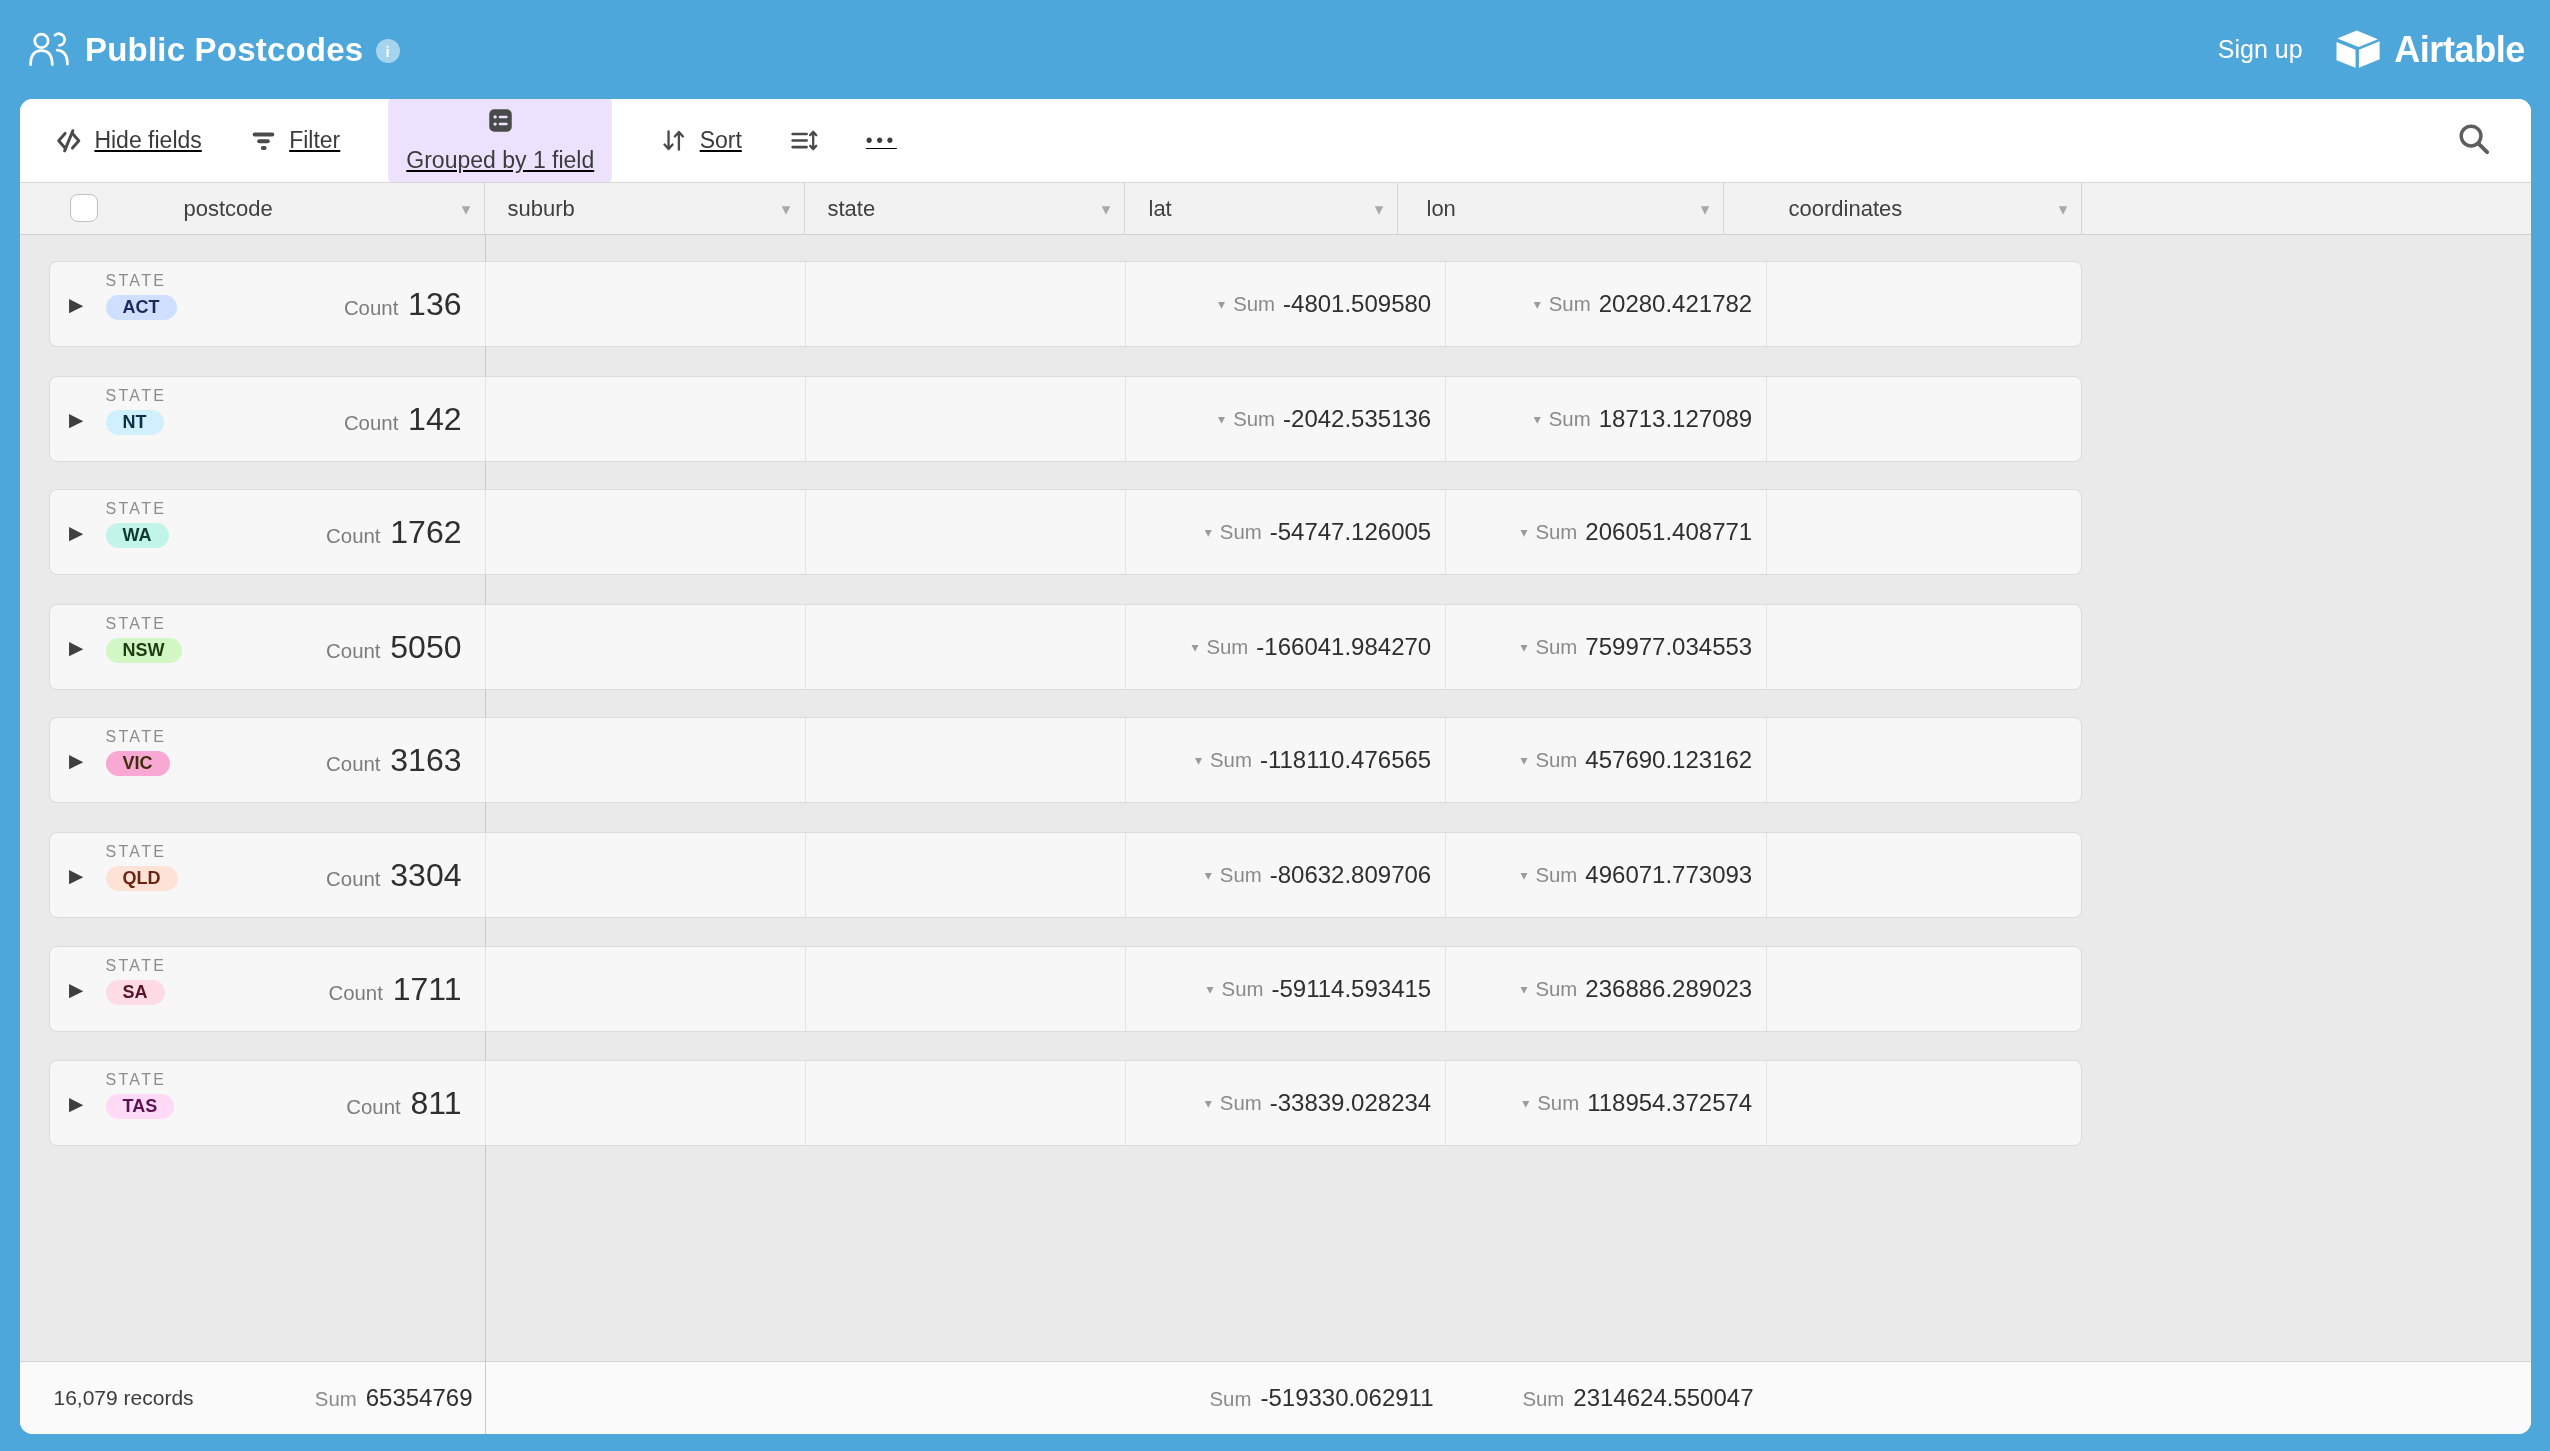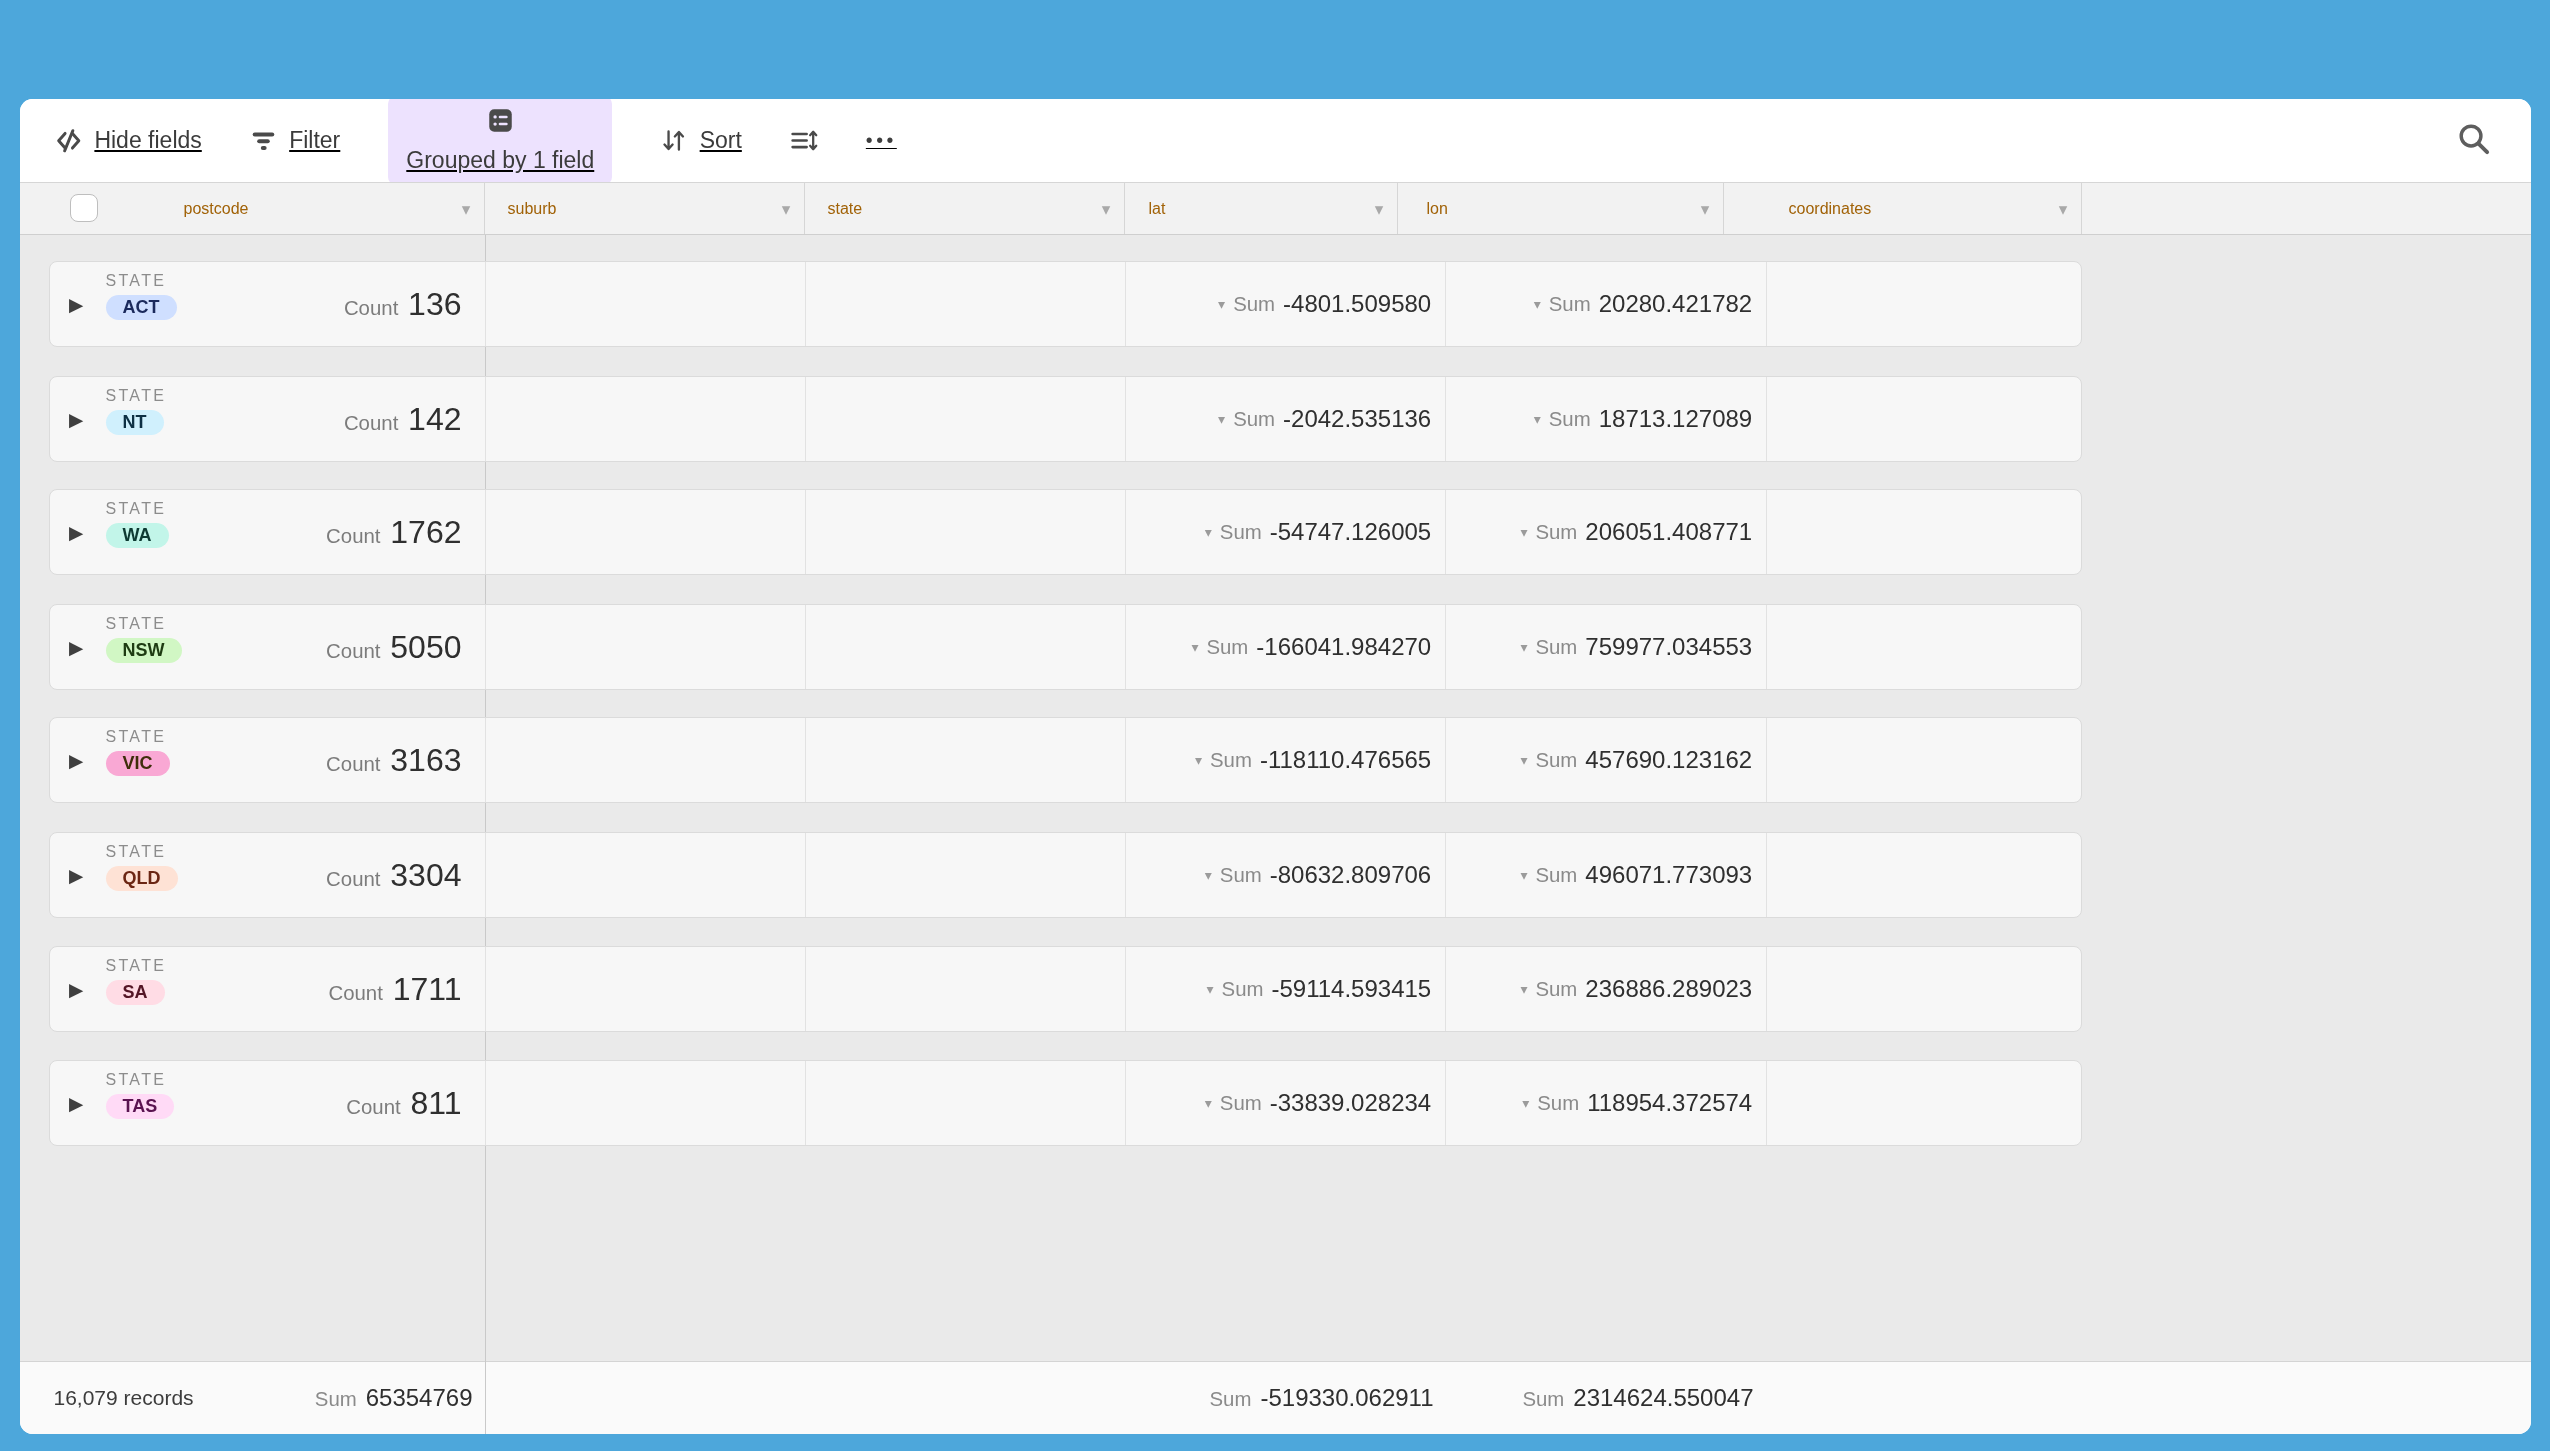--- a/index.html
+++ b/index.html
@@ -28,21 +28,21 @@
   .chip{background:#EDE2FE;border-radius:8px;padding:11.5px 18px;}
   .dots{font-size:19.5px;letter-spacing:3.5px;color:#3E3E3E;}
   .searchbtn{position:absolute;right:37px;top:21px;width:39px;height:39px;cursor:pointer;}
 
   
   .grid{position:absolute;top:83px;left:0;right:0;height:1180px;background:#EAEAEA;border-top:0.9px solid #D6D6D6;}
   .frozen{position:absolute;left:465px;top:0;bottom:0;width:0.9px;background:#C9C9C9;z-index:1;}
 
   .hrow{position:absolute;top:0;left:0;right:0;height:51px;background:#F2F2F2;border-bottom:0.9px solid #CFCFCF;z-index:3;}
   .hcell{position:absolute;top:0;bottom:0;border-right:0.9px solid #D6D6D6;display:flex;align-items:center;box-sizing:border-box;}
-  .hcell .hname{font-size:16px;color:#a16207;}
+  .hcell .hname{font-size:22px;color:#404040;}
   .hchev{position:absolute;right:13.3px;font-size:17px;color:#A9A9A9;font-family:"DejaVu Sans",sans-serif;}
   .h0{left:0;width:465px;}
   .h0 .hname{position:absolute;left:164px;}
   .h1{left:465px;width:320px;padding-left:23px;}
   .h2{left:785px;width:320px;padding-left:23px;}
   .h3{left:1106px;width:272px;padding-left:23px;align-items:center;}
   .h4{left:1384px;width:320px;padding-left:23px;}
   .h5{left:1746px;width:316px;padding-left:23px;}
   .checkbox{position:absolute;left:50px;top:10.6px;width:28px;height:28px;background:#fff;border:1.8px solid #BEBEBE;border-radius:8px;box-sizing:border-box;}
 
@@ -75,20 +75,41 @@
   .f3{left:1106px;width:308px;}
   .f4{left:1426px;width:308px;}
 
   .icon-stroke{stroke:#4A4A4A;stroke-width:2.6;fill:none;stroke-linecap:round;stroke-linejoin:round;}
 </style>
 </head>
 <body>
 
 <div class="page" style="background: rgb(77, 167, 219);">
 
+  <div class="topbar">
+    <svg class="ppl" viewBox="0 0 40 36">
+      <circle cx="13" cy="10" r="6.2" stroke="#fff" stroke-width="2.5" fill="none"></circle>
+      <path d="M3 32 C3 22.5 7.5 19 13 19 C18.5 19 23 22.5 23 32" stroke="#fff" stroke-width="2.5" fill="none" stroke-linecap="round"></path>
+      <path d="M25.5 4.8 A5.4 5.4 0 1 1 29.5 14.2" stroke="#fff" stroke-width="2.5" fill="none" stroke-linecap="round"></path>
+      <path d="M27.5 18.5 C33.5 19 37 23 37 31.5" stroke="#fff" stroke-width="2.5" fill="none" stroke-linecap="round"></path>
+    </svg>
+    <div class="title">Public Postcodes</div>
+    <div class="info">i</div>
+    <div class="topbar-right">
+      <div class="signup">Sign up</div>
+      <div class="brand">
+        <svg viewBox="0 0 60 52">
+          <path d="M27.8 3 L53 13.2 L30.2 22.4 L5 12.4 Z" fill="#fff"></path>
+          <path d="M4 16.5 L26.5 25.6 L26.5 47 L4 38 Z" fill="#fff"></path>
+          <path d="M30.5 25.6 L55 15.8 L55 37 L30.5 47 Z" fill="#fff"></path>
+        </svg>
+        <div class="brandname">Airtable</div>
+      </div>
+    </div>
+  </div>
 
   <div class="panel">
 
     <div class="toolbar">
       <div class="tbtn">
         <svg width="27.5" height="27.5" viewBox="0 0 30 30">
           <path class="icon-stroke" style="stroke-width:3.2" d="M11 7 L4 15 L11 23"></path>
           <path class="icon-stroke" style="stroke-width:3.2" d="M19 7 L26 15 L19 23"></path>
           <path class="icon-stroke" style="stroke-width:3.2" d="M19.5 4 L10.5 26"></path>
         </svg>

